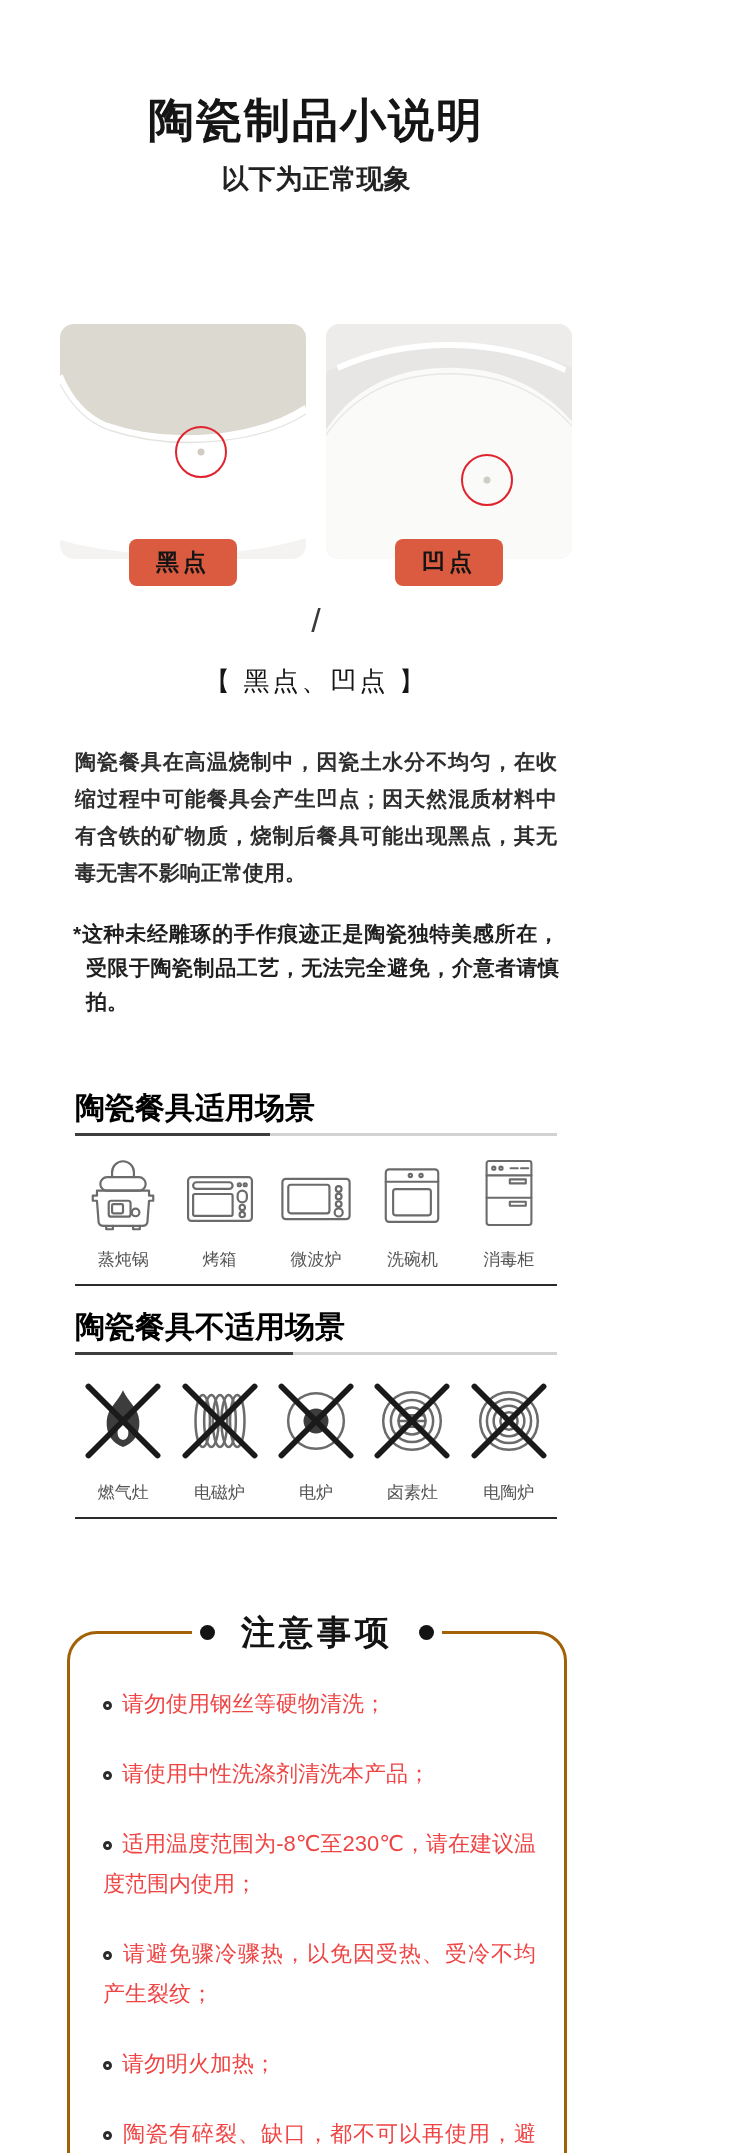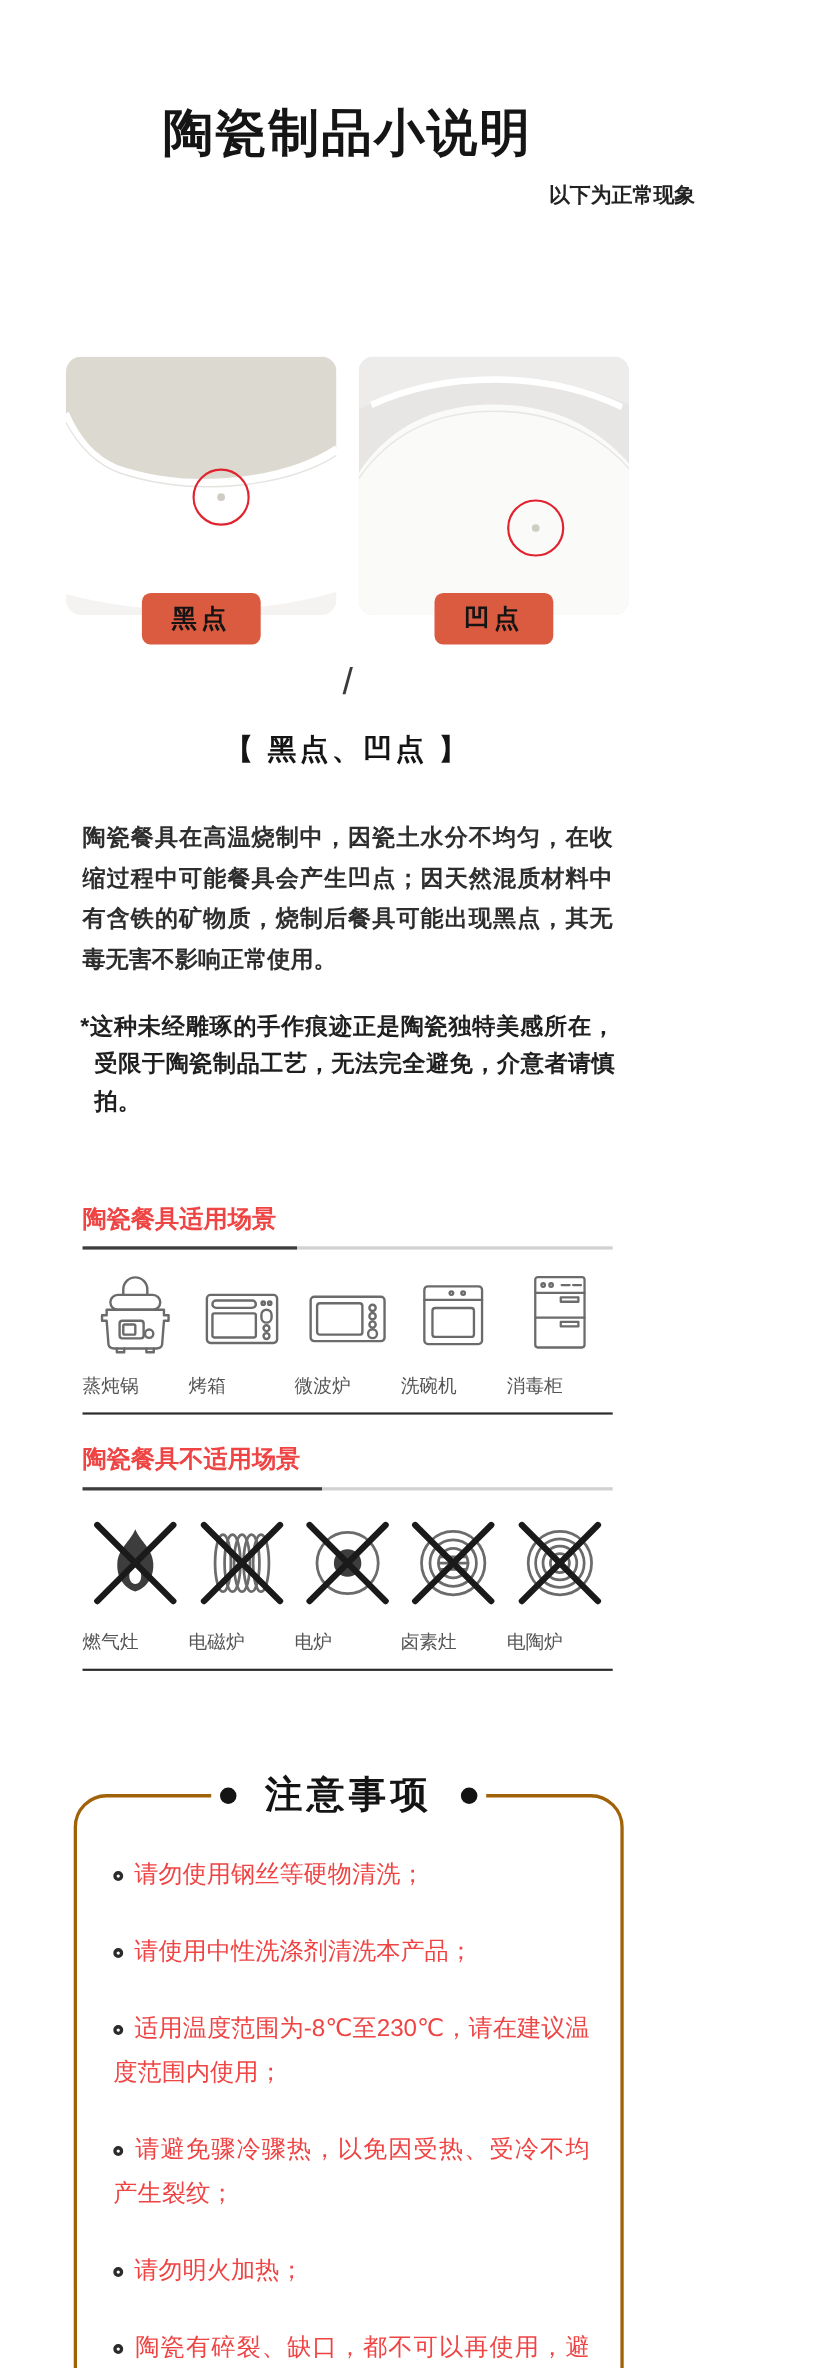--- a/index.html
+++ b/index.html
@@ -14,22 +14,22 @@
 
   
   .main-title {
     margin-top:94px;
     text-align:center;
     font-size:46px; line-height:52px;
     font-weight:800; letter-spacing:2px; color:#151515;
   }
   .sub-title {
     margin-top:14px;
-    text-align:right;
-    font-size:19px; line-height:38px;
+    text-align:center;
+    font-size:27px; line-height:38px;
     font-weight:600; color:#222;
   }
 
   
   .cards-row { margin:126px 60px 0; display:flex; gap:20px; }
   .card { flex:1; position:relative; height:235px; }
   .photo {
     height:235px; border-radius:14px; overflow:hidden; position:relative;
     background:#fff;
   }
@@ -51,42 +51,42 @@
     padding:8px 27px; border-radius:8px; white-space:nowrap;
   }
 
   
   .slash-divider {
     margin-top:44px; text-align:center;
     font-size:34px; font-weight:300; color:#3a3a3a; line-height:34px;
   }
   .defect-heading {
     margin-top:26px; text-align:center;
-    font-size:26px; line-height:36px; font-weight:700; letter-spacing:3px; color:#151515;
+    font-size:26px; line-height:36px; font-weight:400; letter-spacing:3px; color:#151515;
   }
   .defect-desc {
     margin:44px 75px 0; font-size:21px; line-height:37px;
     color:#2e2e2e; text-align:justify;font-weight:bold;
   }
   .defect-note {
     margin:26px 73px 0; font-size:21px; line-height:34px;
     font-weight:700; color:#1f1f1f;
     padding-left:13px; text-indent:-13px; text-align:justify;
   }
 
   
   .scene-section { margin:0 75px; }
   .scene-section.first { margin-top:74px; }
   .scene-section.second { margin-top:26px; }
-  .scene-heading { font-size:22px; line-height:30px; font-weight:700; color:#ef4444; }
+  .scene-heading { font-size:30px; line-height:30px; font-weight:700; color:#000000; }
   .scene-divider { margin-top:10px; height:3px; }
   .scene-divider.d1 { background:linear-gradient(90deg,#3d3d3d 0 195px,#d2d2d2 195px); }
   .scene-divider.d2 { background:linear-gradient(90deg,#3d3d3d 0 218px,#d2d2d2 218px); }
   .scene-icons { margin-top:14px; display:flex; justify-content:space-between; }
-  .scene-item { width:106px; display:flex; flex-direction:column; }
+  .scene-item { width:106px; display:flex; flex-direction:column; align-items:center; }
   .scene-item .icon-wrap { height:86px; display:flex; align-items:flex-end; justify-content:center; }
   .scene-section.second .scene-item .icon-wrap { height:100px; }
   .scene-label { margin-top:12px; font-size:17px; line-height:24px; color:#555; }
   .scene-bottom-line { margin-top:12px; height:2px; background:#2b2b2b; }
 
   
   .notice-box {
     margin:112px 65px 0 67px;
     border:3px solid #a16207; border-radius:30px;
     position:relative;

